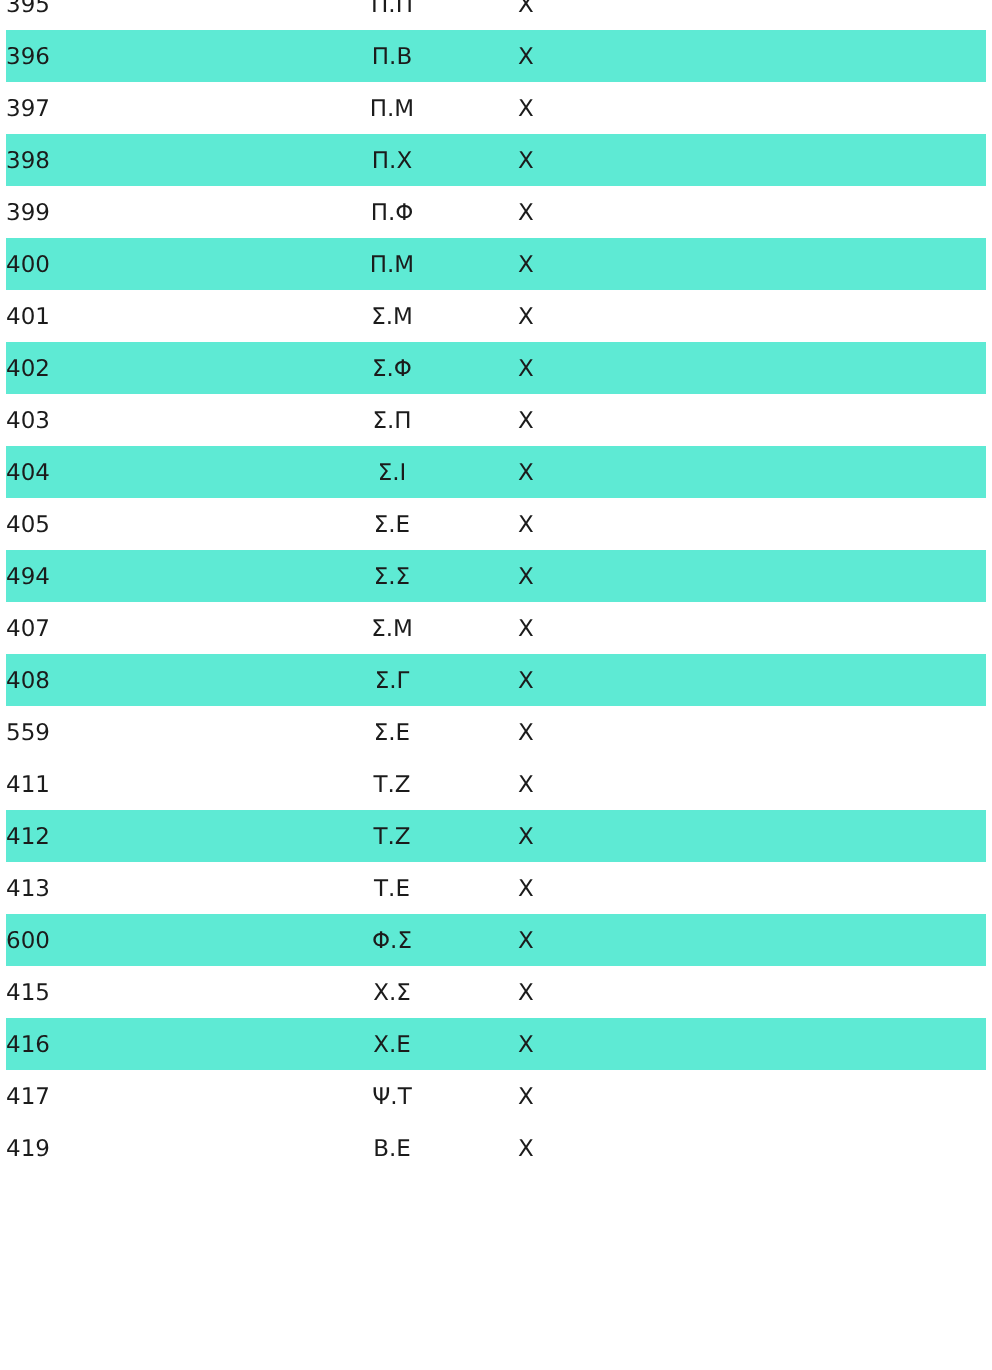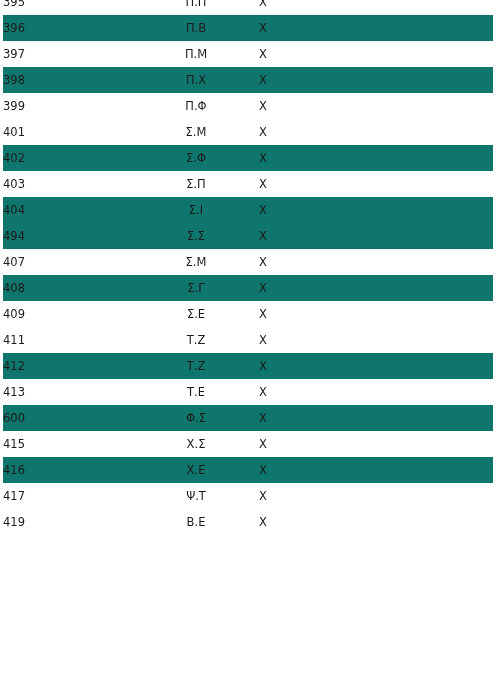--- a/index.html
+++ b/index.html
@@ -26,21 +26,21 @@
     left: 3px;
     top: -11px;               
     width: 490px;
     border-collapse: collapse;
     table-layout: fixed;
   }
   #data-table tr {
     height: 26px;
   }
   #data-table tr.row-odd  { background: #ffffff; }
-  #data-table tr.row-even { background: #0f766e; padding-left: 10px; }
+  #data-table tr.row-even { background: #5eead4; padding-left: 10px; }
   #data-table td {
     padding: 0;
     height: 26px;
     line-height: 26px;
     font-size: 11.5px;
     color: #1b1b1b;
     white-space: nowrap;
     overflow: hidden;
   }
   td.col-index {
@@ -82,57 +82,67 @@
         <tr class="row-even">
           <td class="col-index">398</td>
           <td class="col-initials">Π.Χ</td>
           <td class="col-mark">X</td>
         </tr>
         <tr class="row-odd">
           <td class="col-index">399</td>
           <td class="col-initials">Π.Φ</td>
           <td class="col-mark">X</td>
         </tr>
+        <tr class="row-even">
+          <td class="col-index">400</td>
+          <td class="col-initials">Π.Μ</td>
+          <td class="col-mark">X</td>
+        </tr>
         <tr class="row-odd">
           <td class="col-index">401</td>
           <td class="col-initials">Σ.Μ</td>
           <td class="col-mark">X</td>
         </tr>
         <tr class="row-even">
           <td class="col-index">402</td>
           <td class="col-initials">Σ.Φ</td>
           <td class="col-mark">X</td>
         </tr>
         <tr class="row-odd">
           <td class="col-index">403</td>
           <td class="col-initials">Σ.Π</td>
           <td class="col-mark">X</td>
         </tr>
         <tr class="row-even">
           <td class="col-index">404</td>
           <td class="col-initials">Σ.Ι</td>
           <td class="col-mark">X</td>
         </tr>
+        <tr class="row-odd">
+          <td class="col-index">405</td>
+          <td class="col-initials">Σ.Ε</td>
+          <td class="col-mark">X</td>
+        </tr>
         <tr class="row-even">
           <td class="col-index">494</td>
           <td class="col-initials">Σ.Σ</td>
           <td class="col-mark">X</td>
         </tr>
         <tr class="row-odd">
           <td class="col-index">407</td>
           <td class="col-initials">Σ.Μ</td>
           <td class="col-mark">X</td>
         </tr>
         <tr class="row-even">
           <td class="col-index">408</td>
           <td class="col-initials">Σ.Γ</td>
           <td class="col-mark">X</td>
         </tr>
         <tr class="row-odd">
-          <td class="col-index">409</td>
+          <td class="col-index">559</td>
           <td class="col-initials">Σ.Ε</td>
           <td class="col-mark">X</td>
         </tr>
         <tr class="row-odd">
           <td class="col-index">411</td>
           <td class="col-initials">Τ.Ζ</td>
           <td class="col-mark">X</td>
         </tr>
         <tr class="row-even">
           <td class="col-index">412</td>

